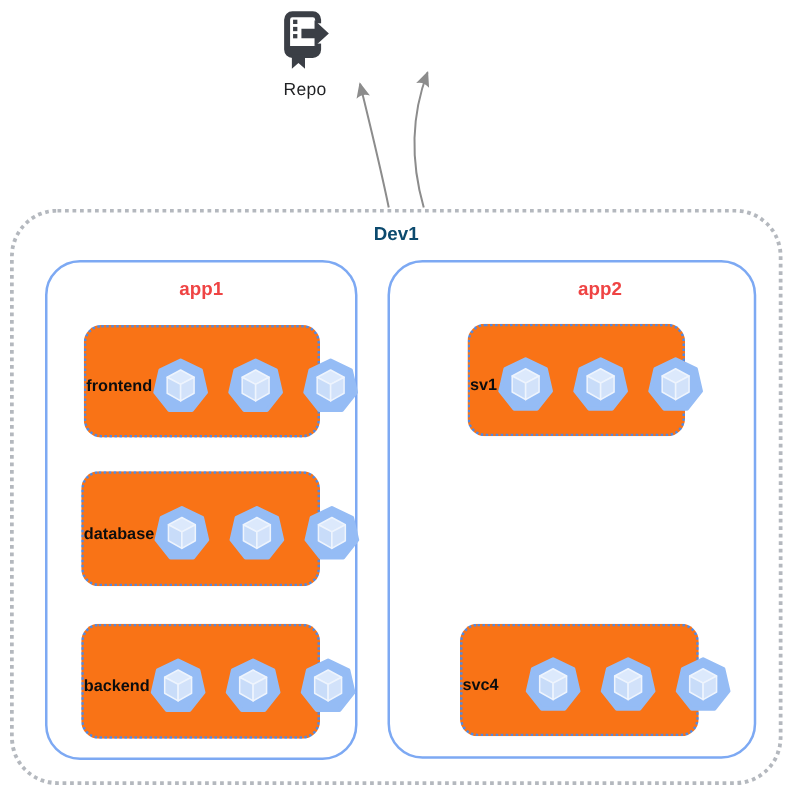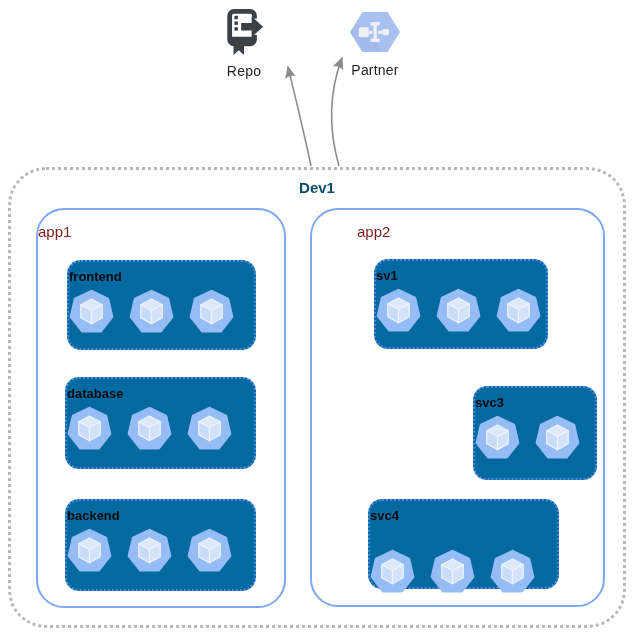--- a/index.html
+++ b/index.html
@@ -22,26 +22,26 @@
   }
   .env-label{margin-top:9px;text-align:center;font-size:15px;font-weight:700;color:#0c4a6e;}
 
   
   .app-box{
     position:absolute;border:2px solid #7da9f3;border-radius:28px;background:#ffffff;
     box-sizing:border-box;
   }
   .app1{left:36px;top:208px;width:250px;height:400px;}
   .app2{left:310px;top:208px;width:295px;height:399px;padding-left:45px;}
-  .app-label{margin-top:13px;font-size:15px;font-weight:400;color:#7f1d1d;}
+  .app-label{margin-top:13px;text-align:center;font-size:15px;font-weight:700;color:#ef4444;}
 
   
   .service-box{
-    position:absolute;border:2px dotted #5289e0;border-radius:14px;background:#0369a1;
-    box-sizing:border-box;display:flex;flex-direction:column;align-items:flex-start;
+    position:absolute;border:2px dotted #5289e0;border-radius:14px;background:#f97316;
+    box-sizing:border-box;display:flex;align-items:center;
   }
   .service-label{margin-top:7px;font-size:13px;font-weight:700;color:#0c0d0e;}
   .pods{display:flex;gap:15px;margin-top:5px;justify-content:center;align-items:center;}
   .pod{width:45px;height:44px;flex:0 0 auto;}
 
   .svc-frontend{left:29px;top:50px;width:189px;height:90px;}
   .svc-backend{left:27px;top:167px;width:191px;height:92px;}
   .svc-database{left:27px;top:289px;width:191px;height:92px;}
 
   .svc-sv1{left:62px;top:49px;width:174px;height:90px;}
@@ -79,36 +79,20 @@
       <rect x="7.5" y="30" width="25" height="7.5" rx="2" fill="#3b3f46"></rect>
       <path d="M11 37 h11 v12 l-5.5 -4.8 L11 49 z" fill="#3b3f46"></path>
       <rect x="12" y="8" width="3.6" height="3.6" fill="#3b3f46"></rect>
       <rect x="12" y="14" width="3.6" height="3.6" fill="#3b3f46"></rect>
       <rect x="12" y="20" width="3.6" height="3.6" fill="#3b3f46"></rect>
       <path d="M19 15.5 h11 v-7 l12 11 -12 11 v-7 h-11 z" fill="#3b3f46"></path>
     </svg>
     <div class="ext-label">Repo</div>
   </div>
 
-  <div class="ext-node partner-node">
-    <svg width="50" height="46" viewBox="0 0 48 44" aria-hidden="true">
-      <polygon points="0,22 12,2.8 36,2.8 48,22 36,41.2 12,41.2" fill="#a8c1f0"></polygon>
-      <polygon points="0,22 12,41.2 33,41.2 9,15" fill="#9cb5ea" opacity="0.55"></polygon>
-      <g fill="#eef1f6">
-        <rect x="8.5" y="17.5" width="9.5" height="9.5" rx="1.5"></rect>
-        <rect x="18" y="20.8" width="3.5" height="3"></rect>
-        <rect x="22.5" y="13.5" width="3.2" height="17"></rect>
-        <rect x="19.6" y="12.5" width="9" height="3.2"></rect>
-        <rect x="19.6" y="28.3" width="9" height="3.2"></rect>
-        <rect x="27" y="20.8" width="4.5" height="3"></rect>
-        <rect x="31.5" y="19.2" width="6" height="6" rx="1"></rect>
-      </g>
-    </svg>
-    <div class="ext-label">Partner</div>
-  </div>
 
   <div class="env-box">
     <div class="env-label">Dev1</div>
   </div>
 
   <div class="app-box app1">
     <div class="app-label">app1</div>
 
     <div class="service-box svc-frontend">
       <div class="service-label">frontend</div>
@@ -236,42 +220,20 @@
     <g stroke="#eef4fd" stroke-width="1" stroke-linejoin="round">
       <polygon points="18,8.2 26.8,12.9 18,17.6 9.2,12.9" fill="#dce9fc"></polygon>
       <polygon points="9.2,12.9 18,17.6 18,28.4 9.2,23.4" fill="#c8dcf9"></polygon>
       <polygon points="26.8,12.9 18,17.6 18,28.4 26.8,23.4" fill="#d2e2fa"></polygon>
     </g>
   </svg>
 </div>
     </div>
 
 
-    <div class="service-box svc-svc3">
-      <div class="service-label">svc3</div>
-      <div class="pods">
-  <svg class="pod" viewBox="0 0 36 36" aria-hidden="true">
-    <polygon points="18,2 31.3,8.4 34.6,22.8 25.4,34.3 10.6,34.3 1.4,22.8 4.7,8.4" fill="#95bcf5" stroke="#95bcf5" stroke-width="2.6" stroke-linejoin="round"></polygon>
-    <g stroke="#eef4fd" stroke-width="1" stroke-linejoin="round">
-      <polygon points="18,8.2 26.8,12.9 18,17.6 9.2,12.9" fill="#dce9fc"></polygon>
-      <polygon points="9.2,12.9 18,17.6 18,28.4 9.2,23.4" fill="#c8dcf9"></polygon>
-      <polygon points="26.8,12.9 18,17.6 18,28.4 26.8,23.4" fill="#d2e2fa"></polygon>
-    </g>
-  </svg>
-
-  <svg class="pod" viewBox="0 0 36 36" aria-hidden="true">
-    <polygon points="18,2 31.3,8.4 34.6,22.8 25.4,34.3 10.6,34.3 1.4,22.8 4.7,8.4" fill="#95bcf5" stroke="#95bcf5" stroke-width="2.6" stroke-linejoin="round"></polygon>
-    <g stroke="#eef4fd" stroke-width="1" stroke-linejoin="round">
-      <polygon points="18,8.2 26.8,12.9 18,17.6 9.2,12.9" fill="#dce9fc"></polygon>
-      <polygon points="9.2,12.9 18,17.6 18,28.4 9.2,23.4" fill="#c8dcf9"></polygon>
-      <polygon points="26.8,12.9 18,17.6 18,28.4 26.8,23.4" fill="#d2e2fa"></polygon>
-    </g>
-  </svg>
-</div>
-    </div>
 
     <div class="service-box svc-svc4">
       <div class="service-label">svc4</div>
       <div class="pods">
   <svg class="pod" viewBox="0 0 36 36" aria-hidden="true">
     <polygon points="18,2 31.3,8.4 34.6,22.8 25.4,34.3 10.6,34.3 1.4,22.8 4.7,8.4" fill="#95bcf5" stroke="#95bcf5" stroke-width="2.6" stroke-linejoin="round"></polygon>
     <g stroke="#eef4fd" stroke-width="1" stroke-linejoin="round">
       <polygon points="18,8.2 26.8,12.9 18,17.6 9.2,12.9" fill="#dce9fc"></polygon>
       <polygon points="9.2,12.9 18,17.6 18,28.4 9.2,23.4" fill="#c8dcf9"></polygon>
       <polygon points="26.8,12.9 18,17.6 18,28.4 26.8,23.4" fill="#d2e2fa"></polygon>

